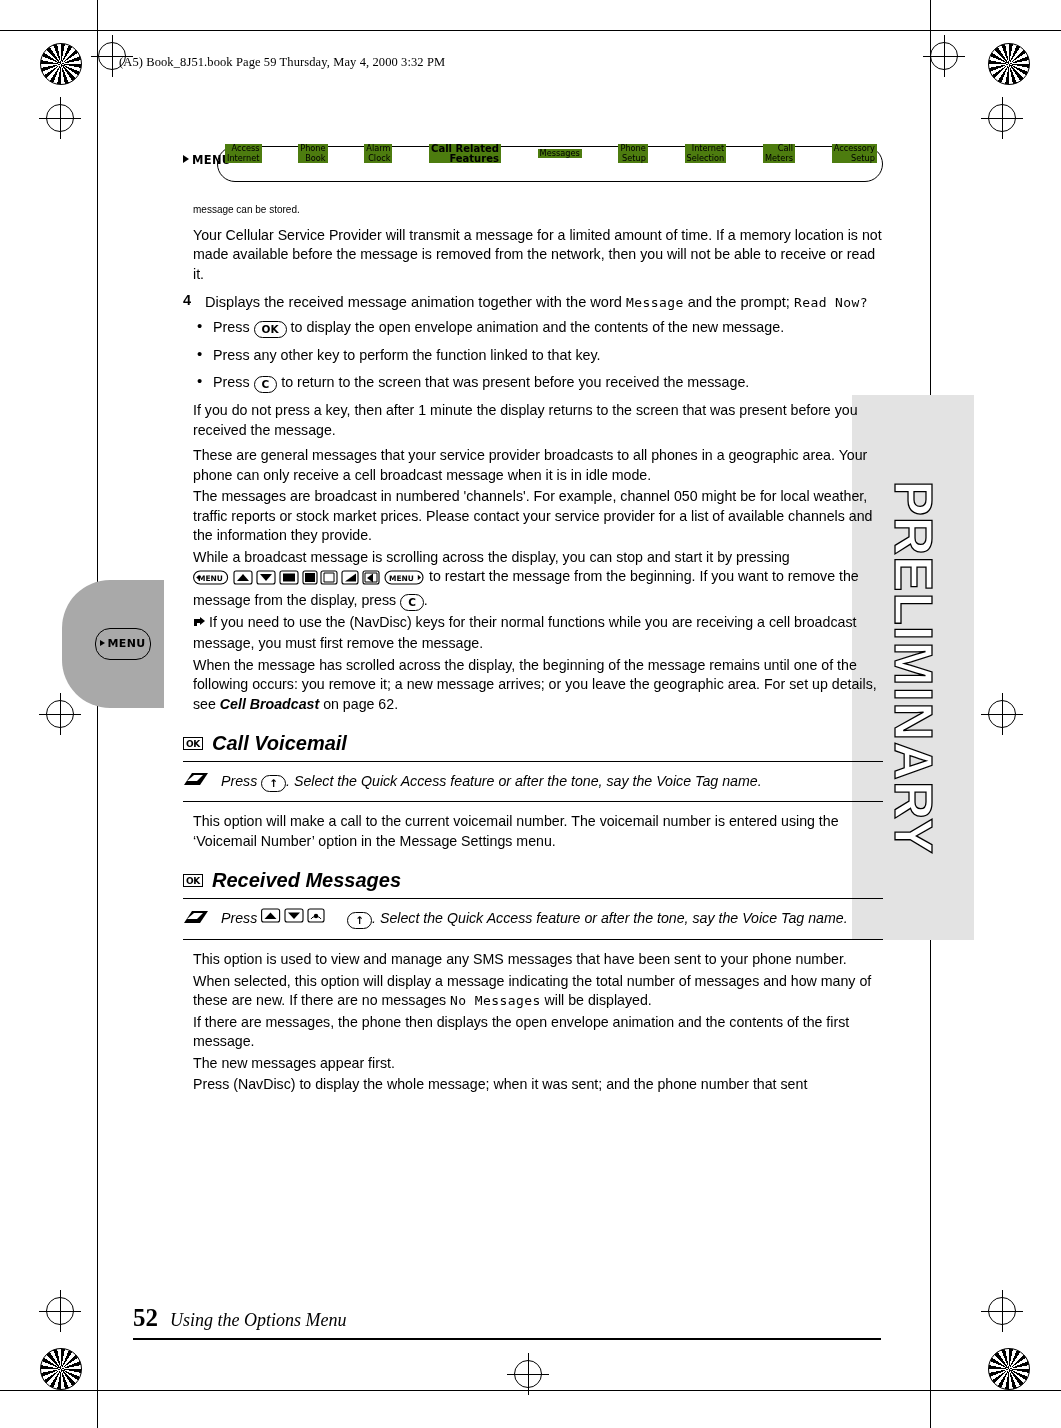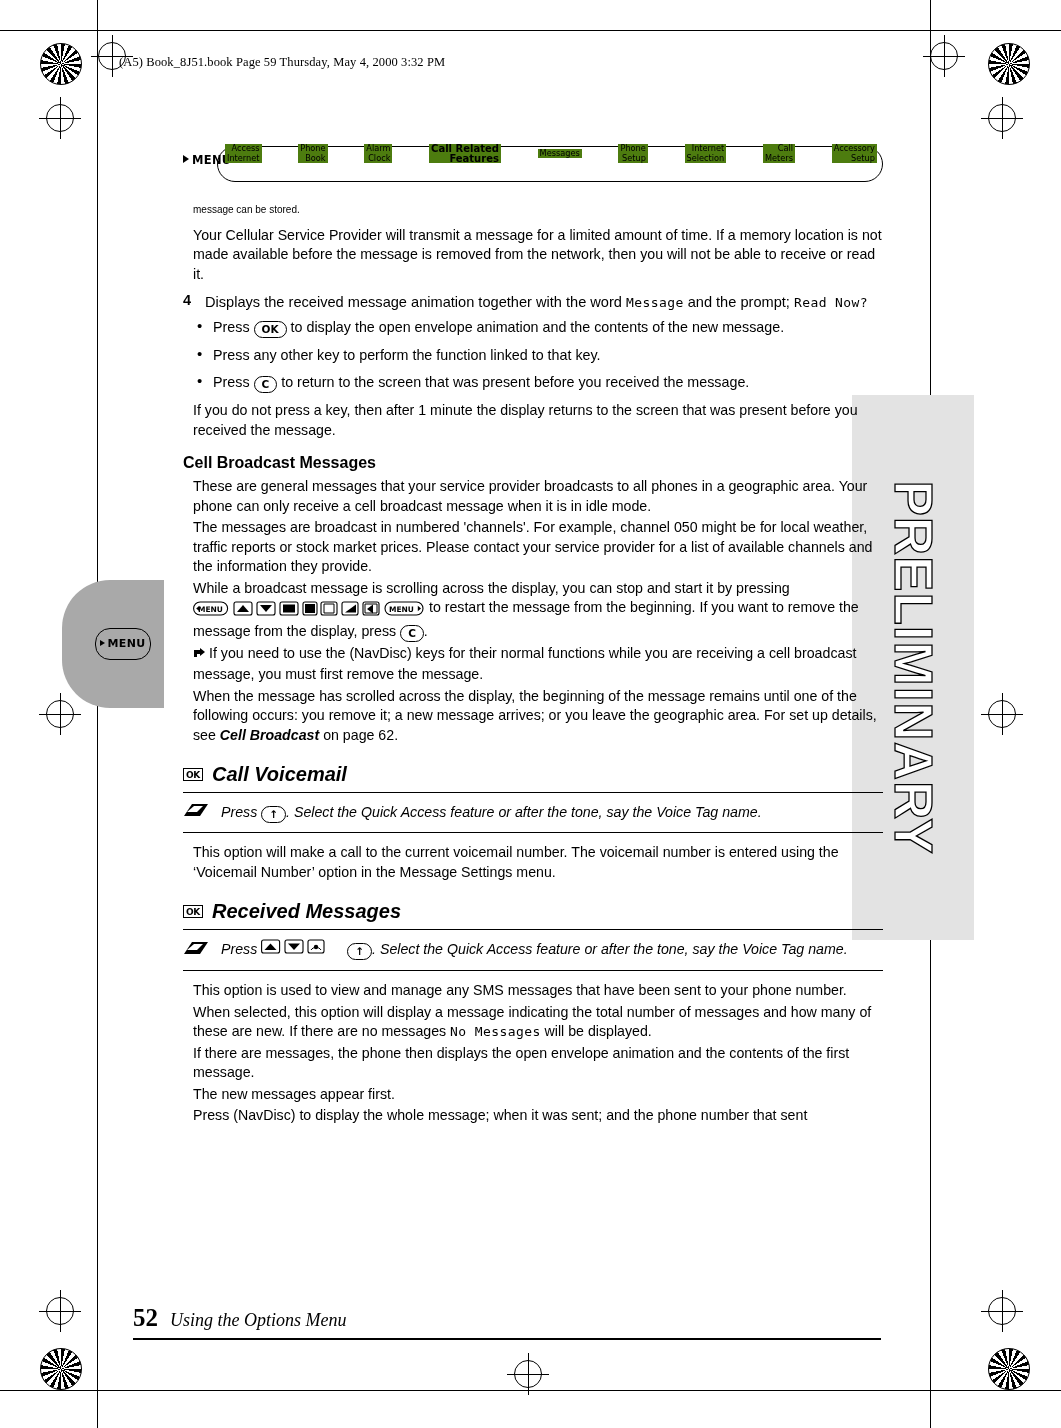--- a/index.html
+++ b/index.html
@@ -404,21 +404,20 @@
   </div>
 
   <ul class="bullets">
     <li><span>Press </span><span class="keypill">OK</span><span> to display the open envelope animation and the contents of the new message.</span></li>
     <li><span>Press any other key to perform the function linked to that key.</span></li>
     <li><span>Press </span><span class="keypill">C</span><span> to return to the screen that was present before you received the message.</span></li>
   </ul>
 
   <p class="sub-para" style="margin-top:8px;">If you do not press a key, then after 1 minute the display returns to the screen that was present before you received the message.</p>
 
-  <h3 class="section">Cell Broadcast Messages</h3>
 
   <p class="sub-para tight">These are general messages that your service provider broadcasts to all phones in a geographic area. Your phone can only receive a cell broadcast message when it is in idle mode.</p>
   <p class="sub-para tight">The messages are broadcast in numbered 'channels'. For example, channel 050 might be for local weather, traffic reports or stock market prices. Please contact your service provider for a list of available channels and the information they provide.</p>
 
   <p class="sub-para tight">
     <span>While a broadcast message is scrolling across the display, you can stop and start it by pressing </span><span class="navrow">
       <svg width="232" height="18" viewBox="0 0 232 18" class="icon-inline">
         <g fill="none" stroke="#000" stroke-width="1.1">
           <rect x="0.6" y="2" width="34" height="13" rx="6.5"></rect>
           <rect x="41" y="2" width="18" height="13" rx="2"></rect>

